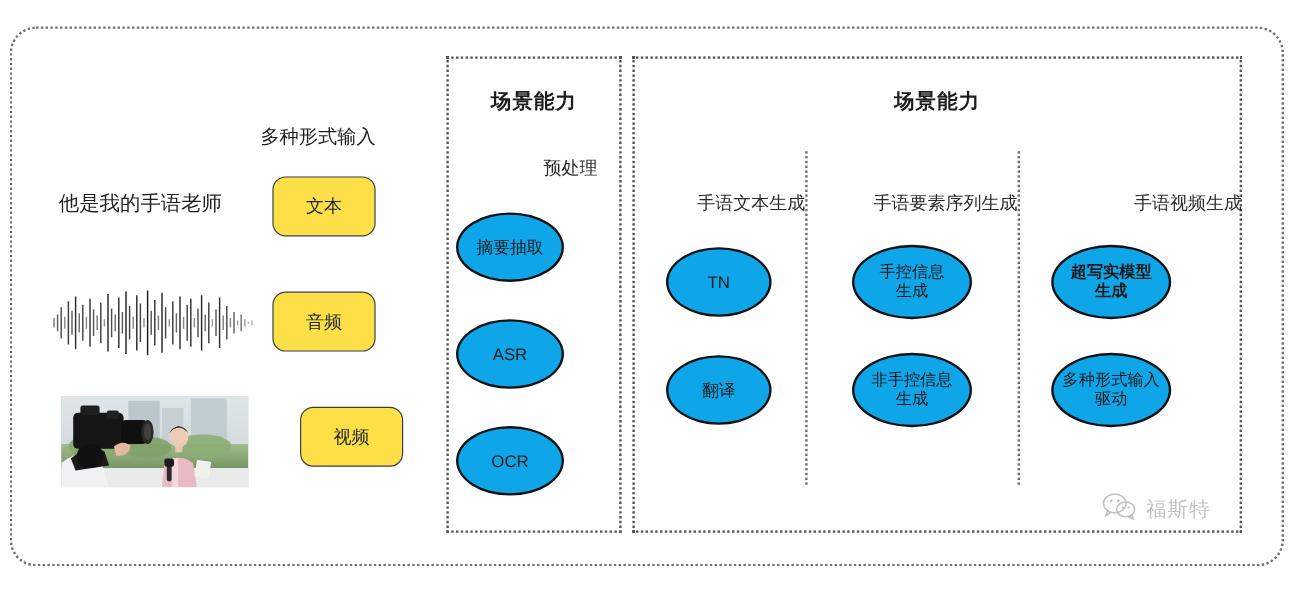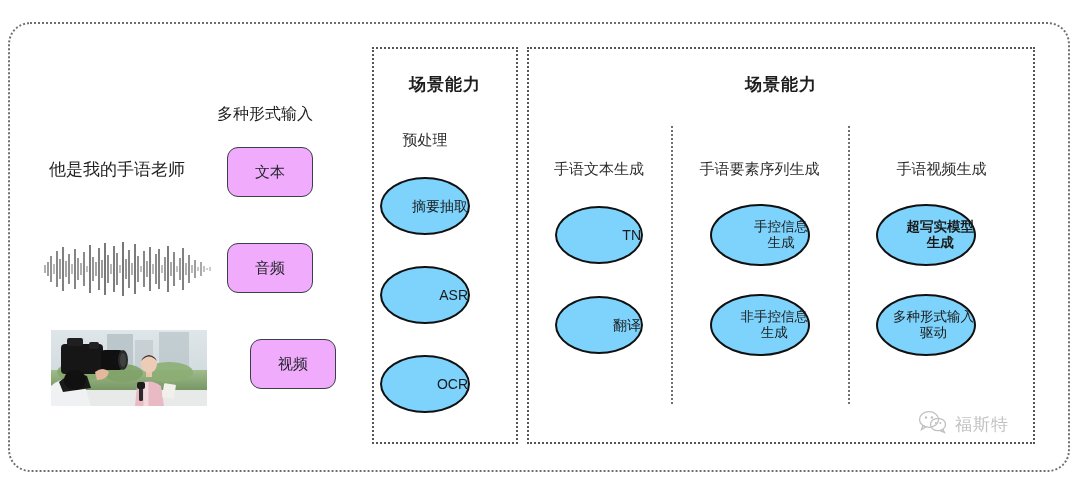--- a/index.html
+++ b/index.html
@@ -69,37 +69,37 @@
     width: 0;
     height: 278px;
     border-left: 2px dotted #707070;
   }
   .col-divider.d1 { left: 671px; }
   .col-divider.d2 { left: 848px; }
 
   
   .col-label {
     position: absolute;
-    text-align: center;
+    text-align: right;
     font-size: 15px;
     color: #2b2b2b;
     white-space: nowrap;
     font-family: Liberation Serif, serif;
   }
 
   
   .ellipse {
     position: absolute;
     box-sizing: border-box;
     border: 2.5px solid #111111;
     border-radius: 50%;
-    background: #7dd3fc;
+    background: #0ea5e9;
     display: flex;
     align-items: center;
-    justify-content: flex-end;
+    justify-content: center;
     text-align: center;
     font-size: 14px;
     line-height: 1.15;
     color: #1a1a1a;
     white-space: pre-line;
   }
   .ellipse.wide {
     width: 100px;
     height: 62px;
     font-size: 13.5px;
@@ -132,21 +132,21 @@
     color: #1f1f1f;
     white-space: nowrap;
   }
   .pill {
     position: absolute;
     box-sizing: border-box;
     width: 86px;
     height: 50px;
     border: 1.6px solid #3b3f46;
     border-radius: 11px;
-    background: #f0abfc;
+    background: #fde047;
     display: flex;
     align-items: center;
     justify-content: center;
     font-size: 15px;
     color: #23262b;
   }
 
   
   .waveform {
     position: absolute;

